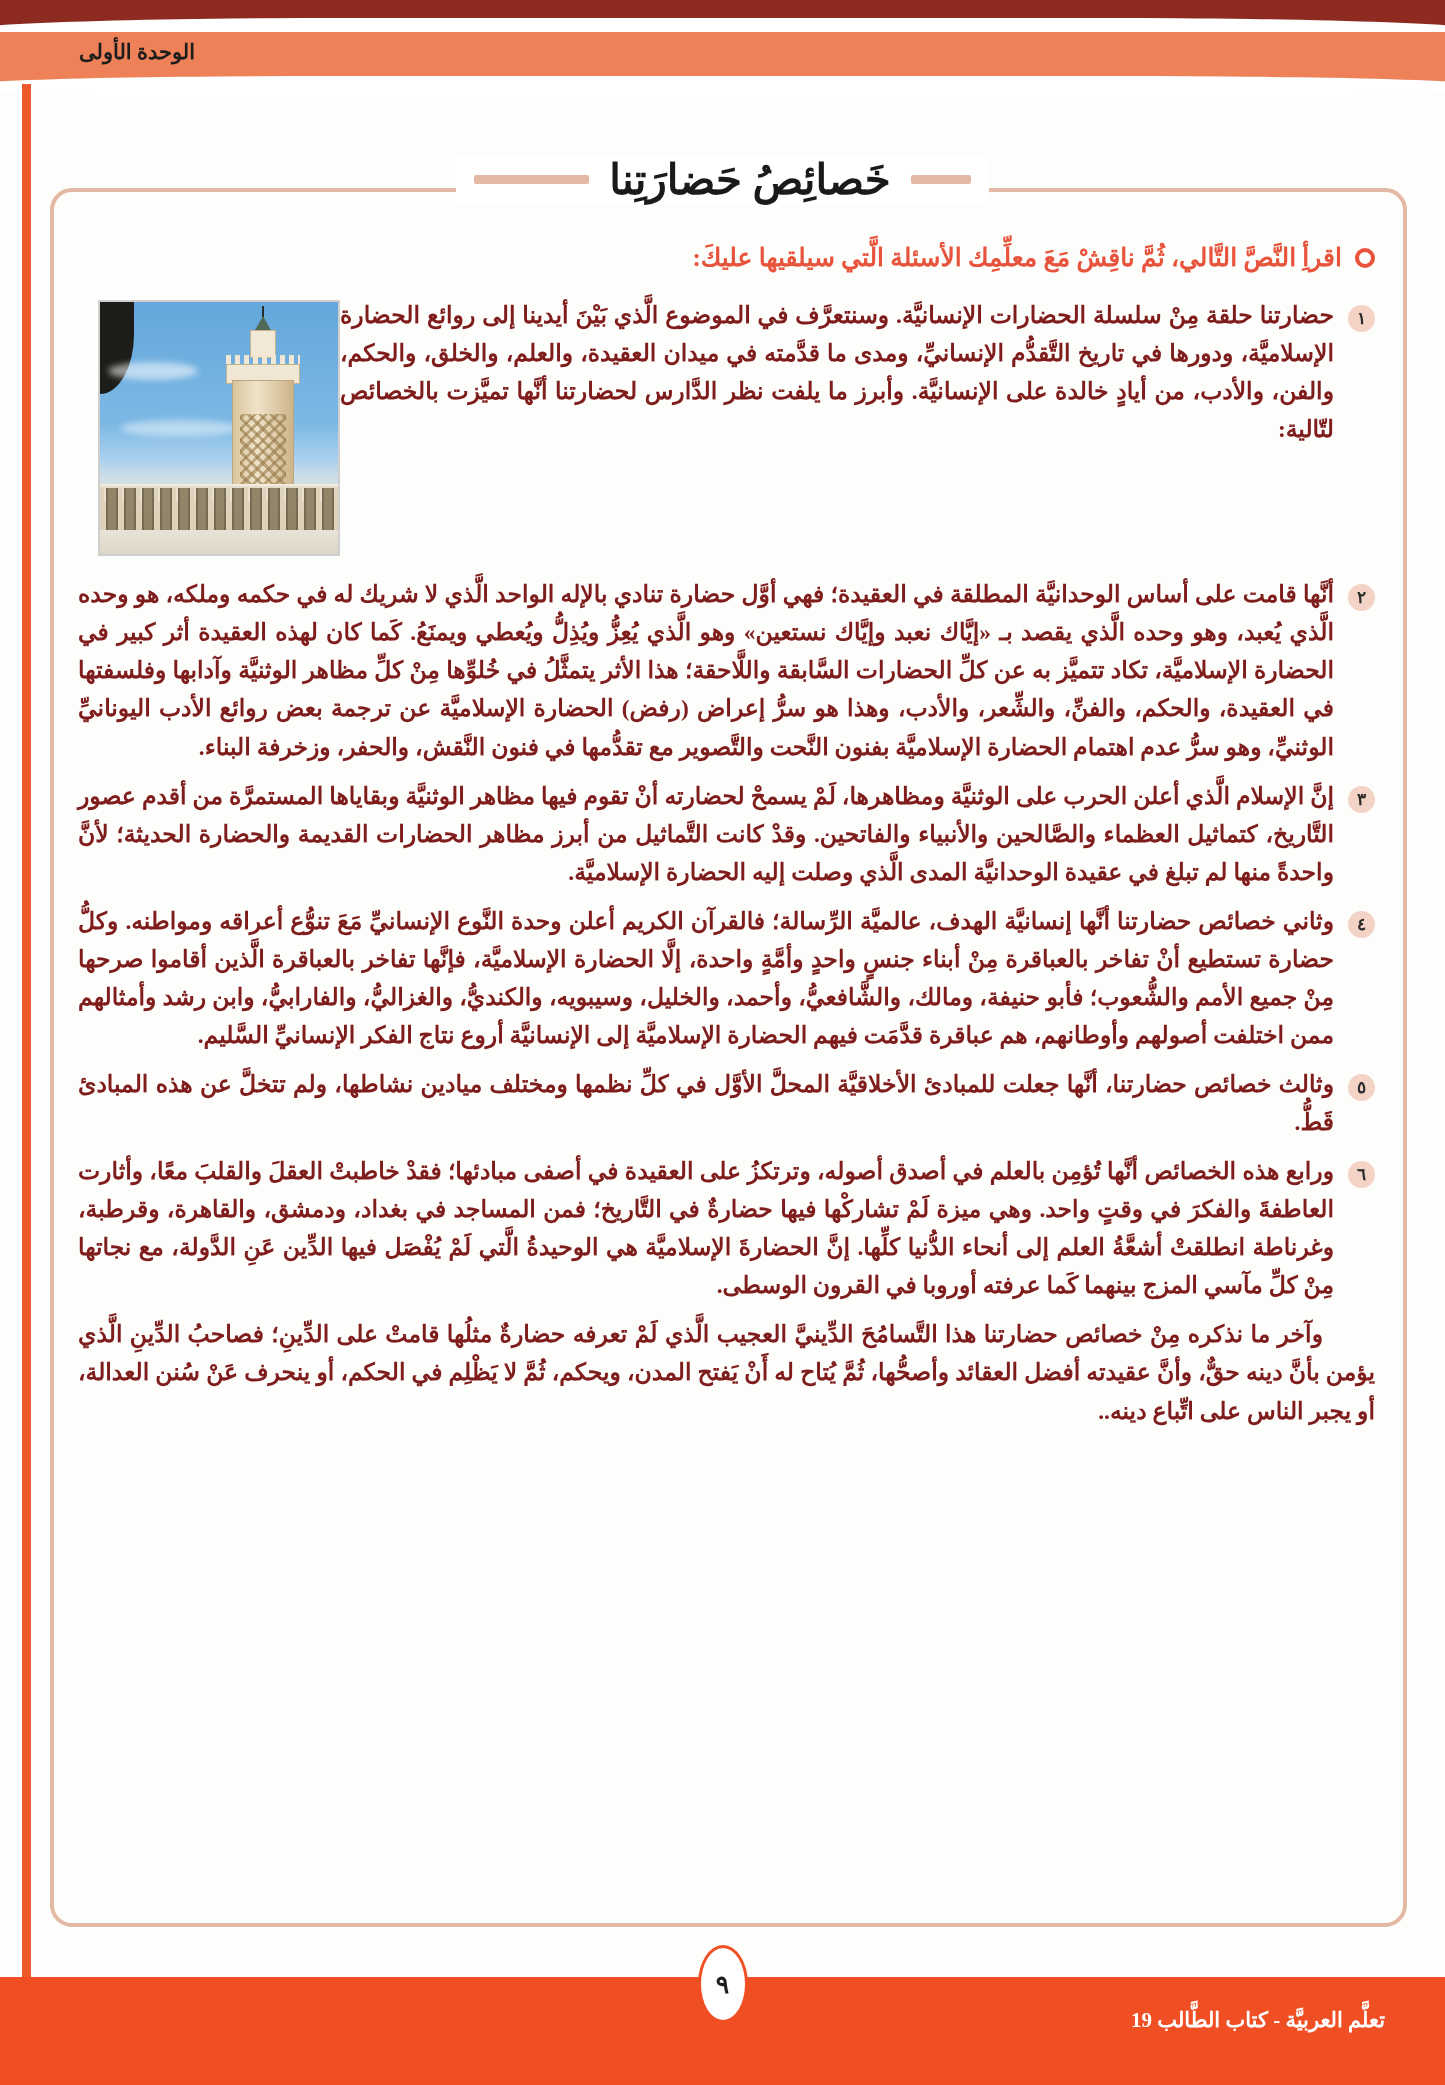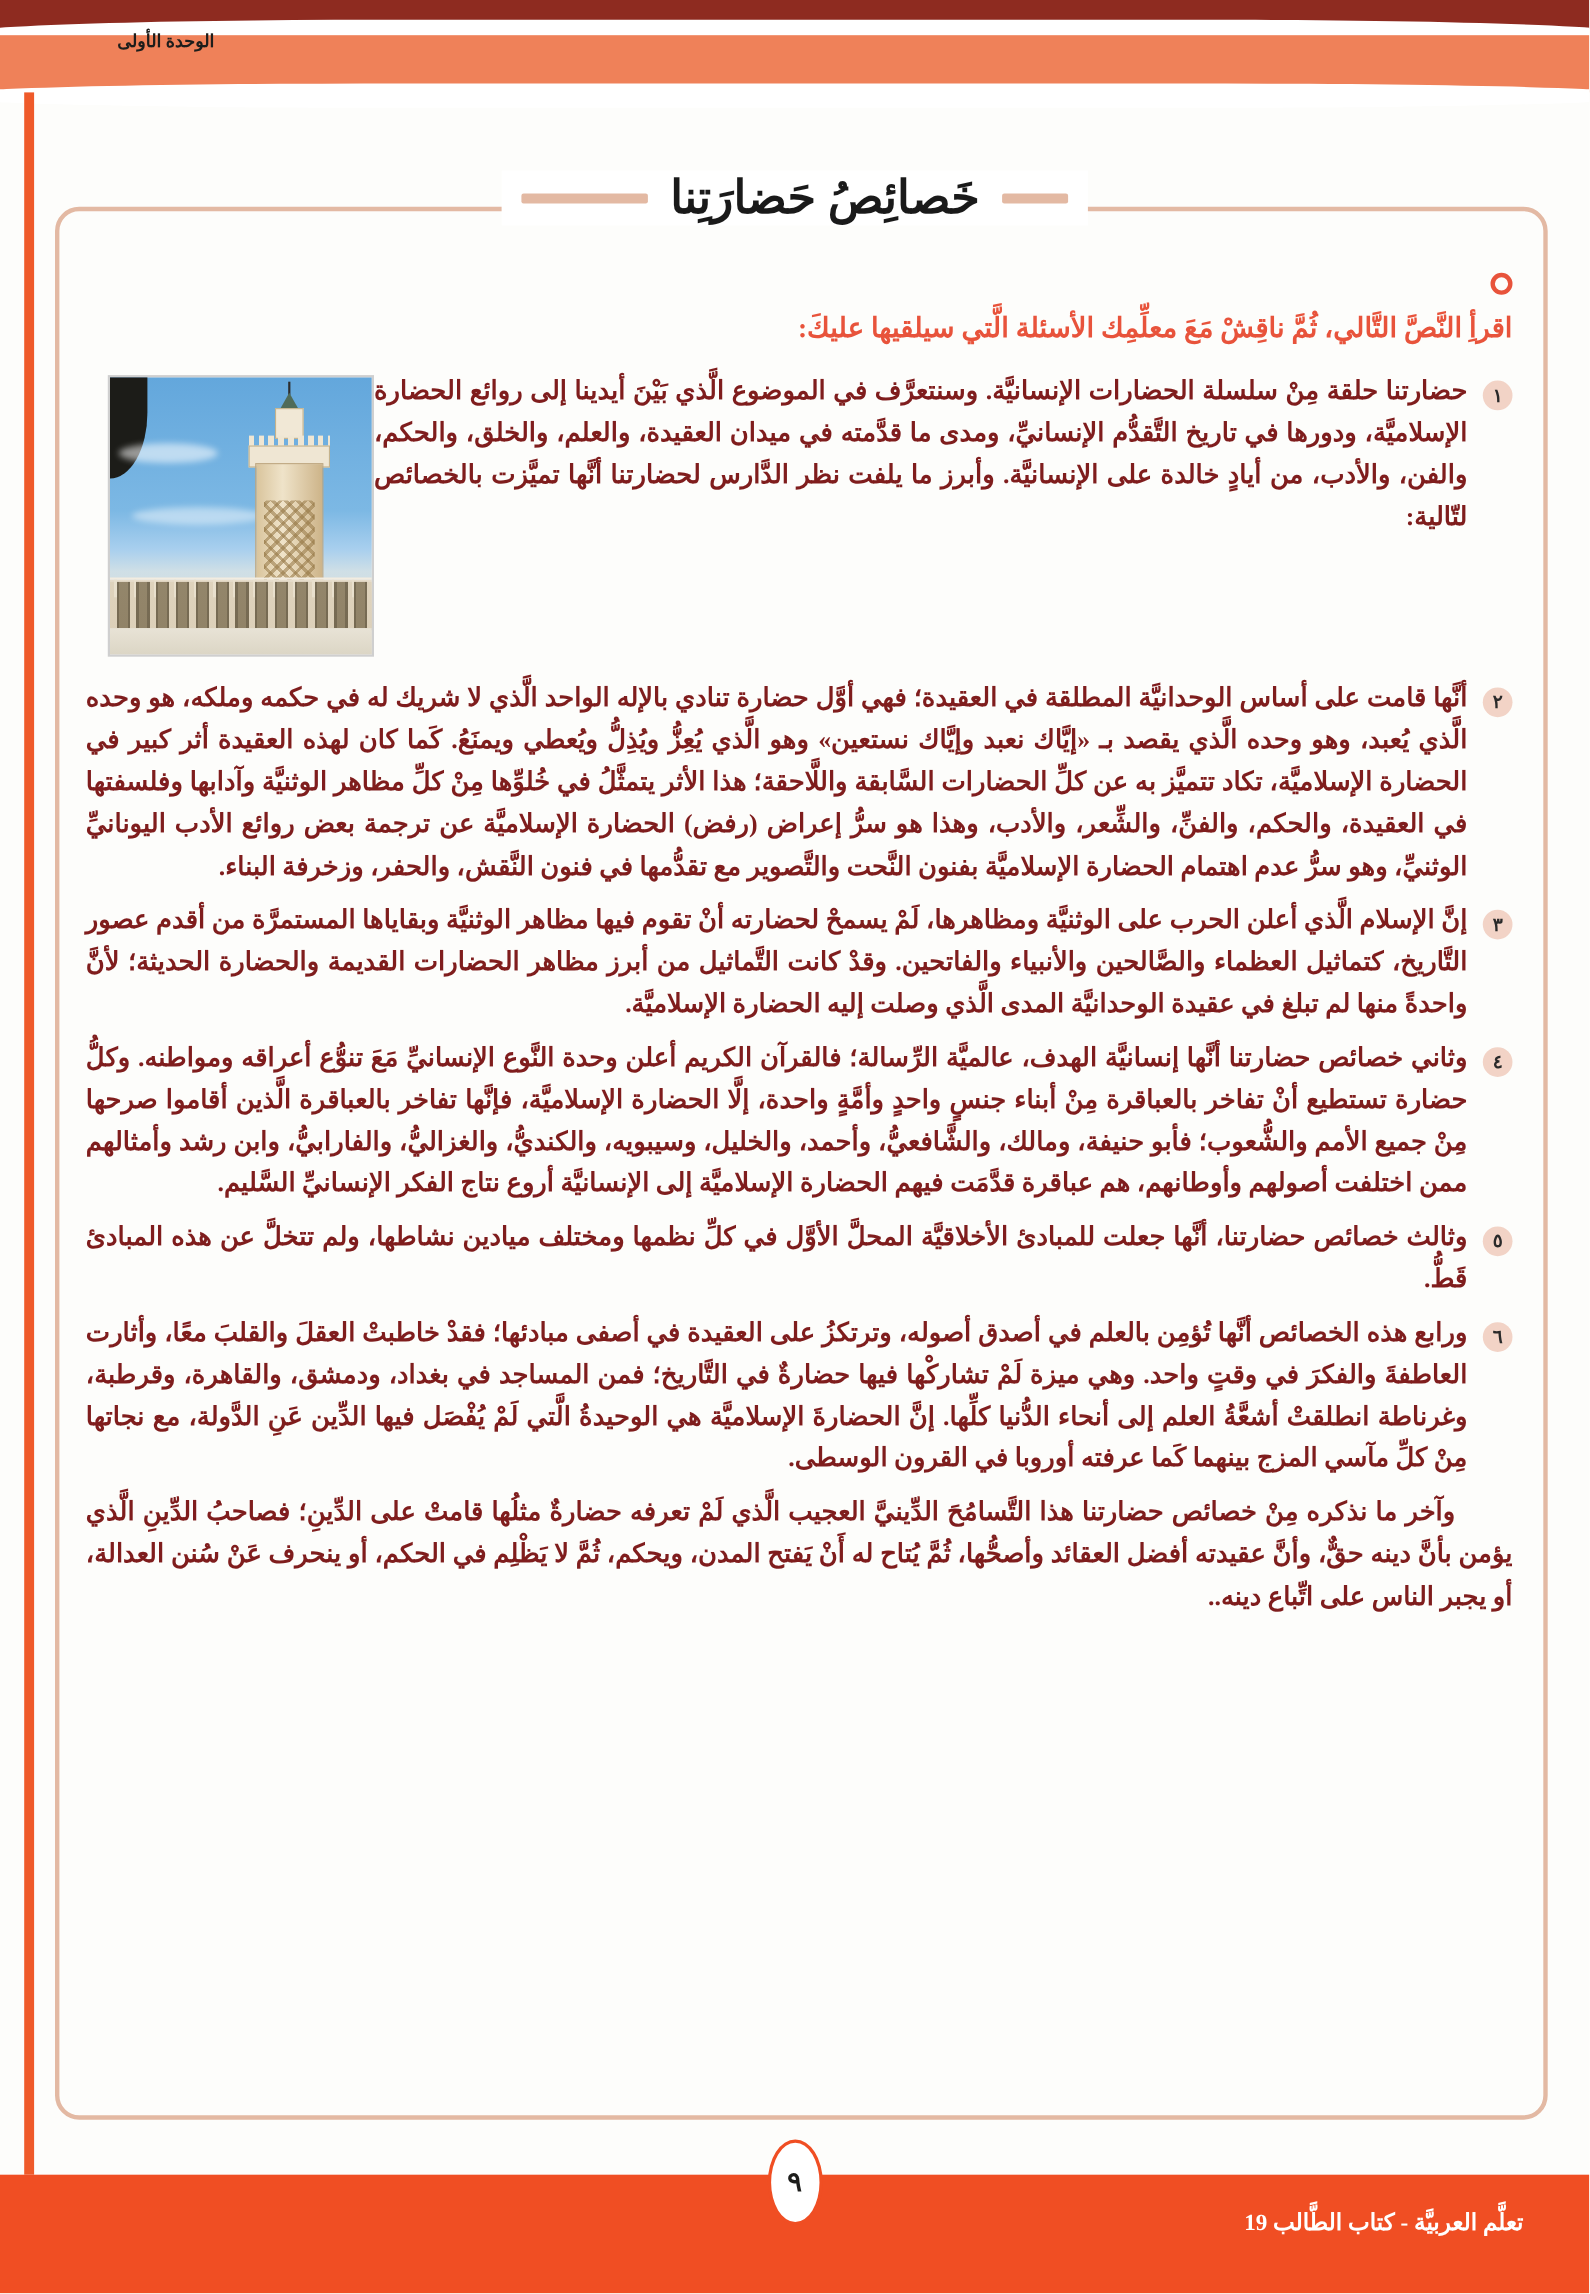--- a/index.html
+++ b/index.html
@@ -47,25 +47,25 @@
   }
   .unit-band-bottomcurve {
     position: absolute;
     top: 76px; left: -60px; right: -60px;
     height: 22px;
     background: #ffffff;
     border-radius: 50% / 100%;
   }
   .unit-label {
     position: absolute;
-    top: 28px;
+    top: 40px;
     right: 1250px;
     left: 60px;
     text-align: right;
-    font-size: 16px;
+    font-size: 21px;
     font-weight: bold;
     color: #1d1d1b;
     letter-spacing: 0.5px;
   }
 
   
   .left-bar {
     position: absolute;
     top: 84px;
     bottom: 108px;
@@ -159,21 +159,20 @@
   .content {
     position: absolute;
     top: 240px;
     left: 78px;
     right: 70px;
     bottom: 170px;
   }
 
   .instruction-row {
     display: flex;
-    flex-direction: column;
     align-items: flex-start;
     gap: 13px;
     margin-bottom: 20px;
   }
   .instruction-bullet {
     flex: 0 0 auto;
     width: 20px; height: 20px;
     border-radius: 50%;
     border: 4px solid #e8533b;
     box-sizing: border-box;

